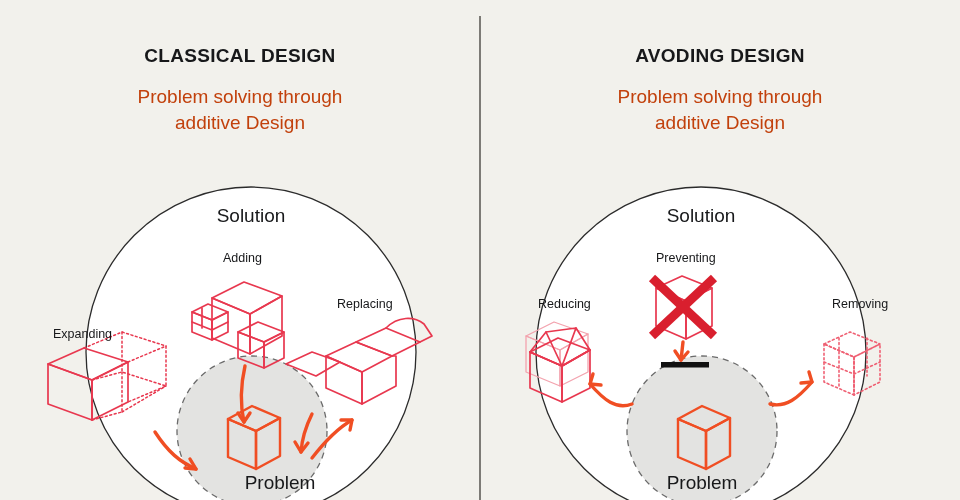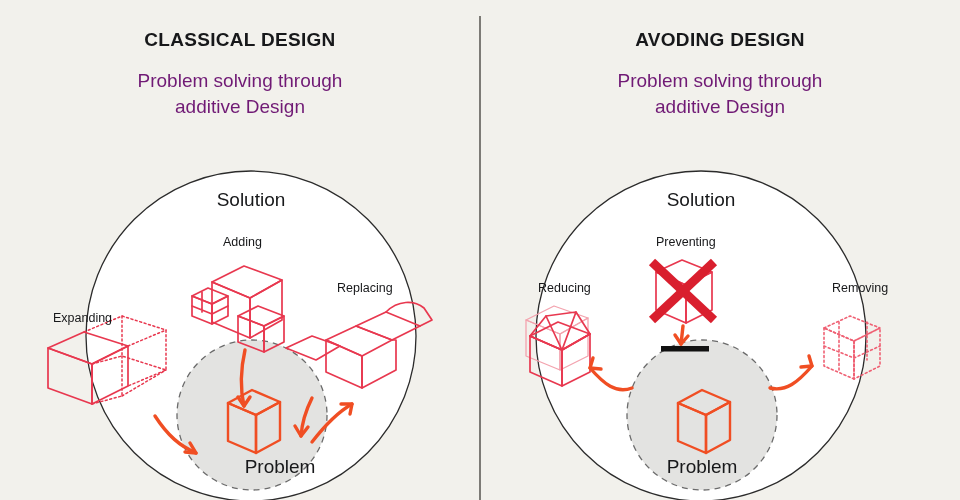--- a/index.html
+++ b/index.html
@@ -15,21 +15,21 @@
     overflow: hidden;
     position: relative;
   }
   #root {
     position: relative;
     width: 960px;
     height: 500px;
   }
   .panel {
     position: absolute;
-    top: 0;
+    top: 16px;
     width: 480px;
     height: 464px;
   }
   .panel-left  { left: 0; }
   .panel-right { left: 480px; text-decoration: underline; }
 
   .divider {
     position: absolute;
     left: 479px;
     top: 16px;
@@ -51,21 +51,21 @@
   }
   .panel-subtitle {
     position: absolute;
     left: 0;
     top: 68px;
     width: 480px;
     text-align: center;
     font-size: 19px;
     font-weight: normal;
     line-height: 26px;
-    color: #701a75;
+    color: #c2410c;
   }
   .panel-subtitle span { display: block; }
 
   .diagram {
     position: absolute;
     left: 0;
     top: 150px;
     width: 480px;
     height: 350px;
   }

